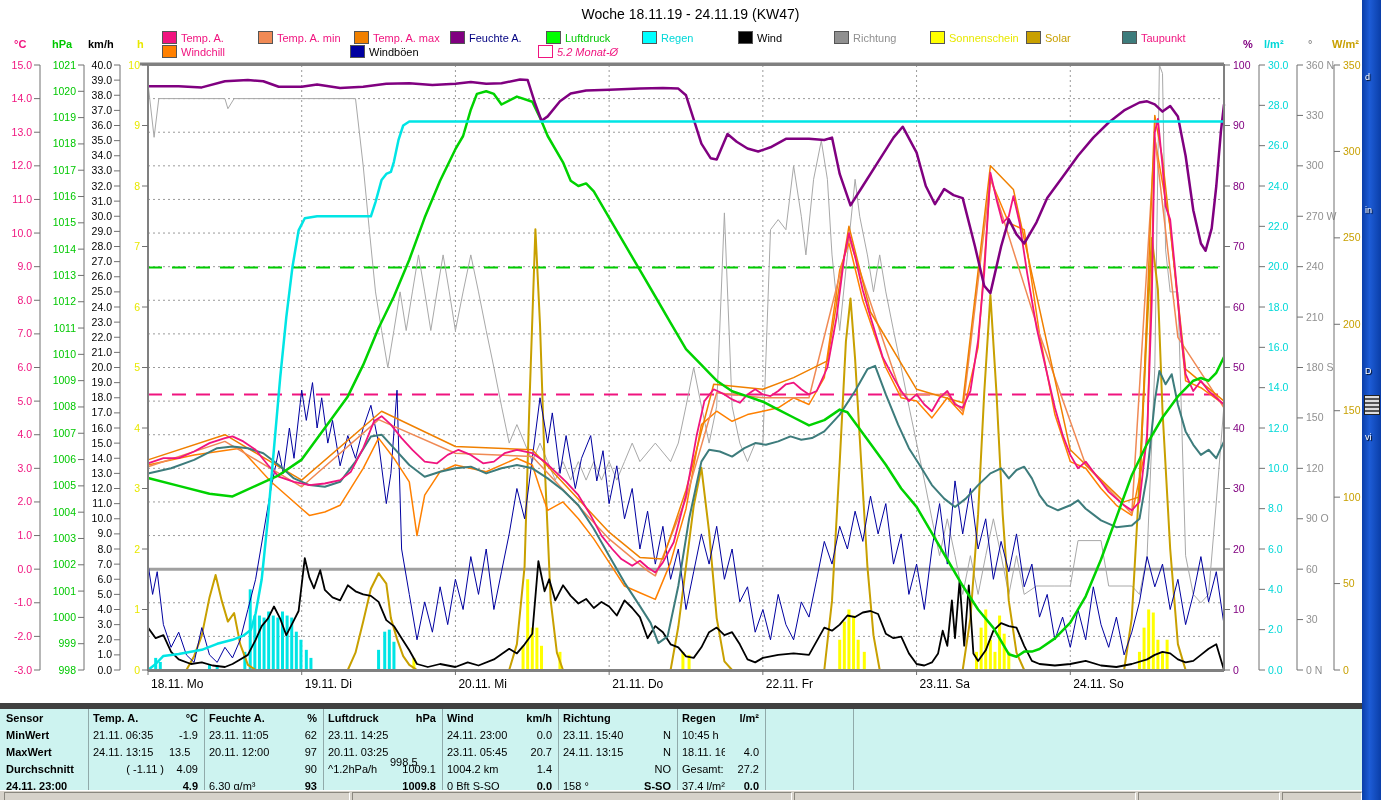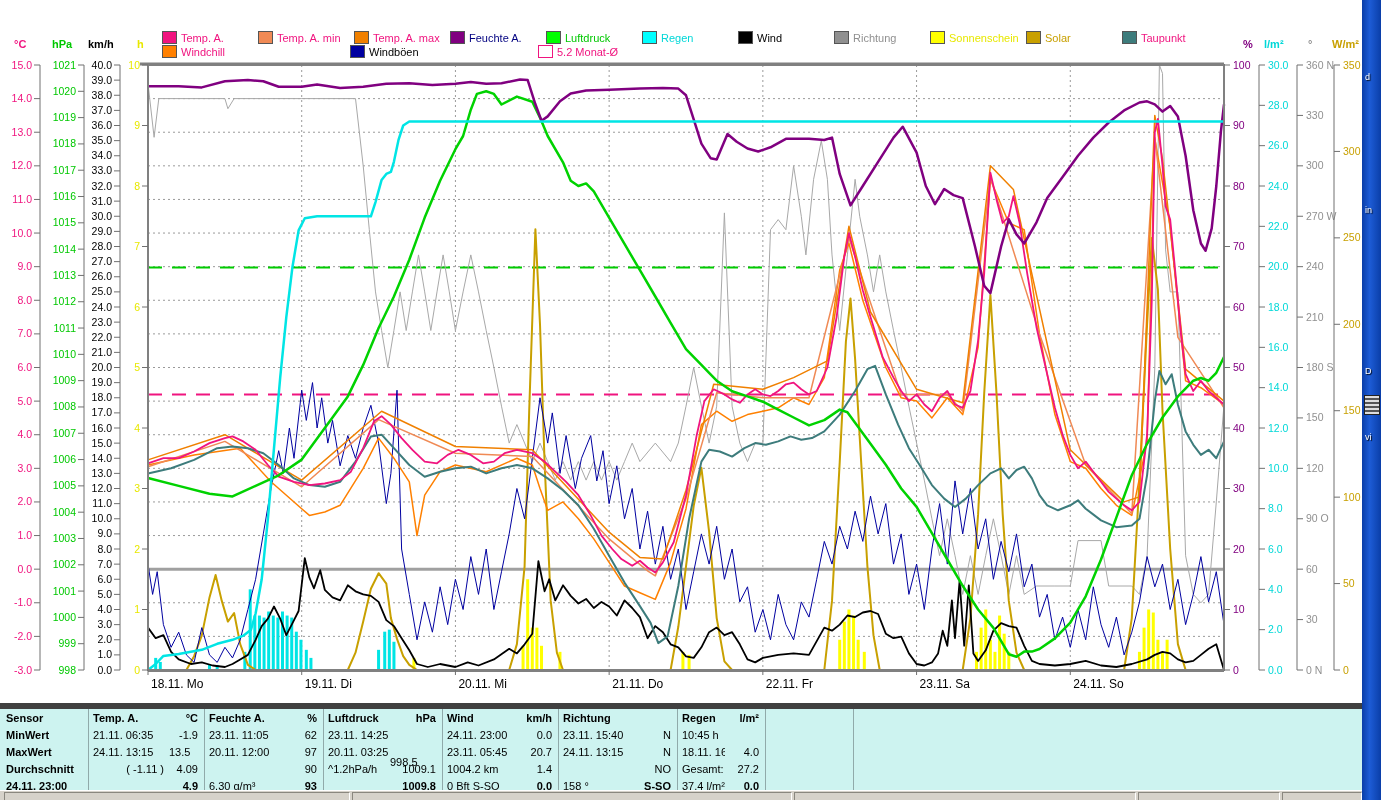--- a/index.html
+++ b/index.html
@@ -16,36 +16,37 @@
   #statusbar{position:absolute;left:0;top:790px;width:1362px;height:10px;background:#d6d2ca;border-top:1px solid #fff;}
   .sseg{position:absolute;top:1px;height:7px;border:1px solid;border-color:#8a877f #fff #fff #8a877f;background:#d6d2ca;}
   #desk{position:absolute;left:1362px;top:0;width:19px;height:800px;background:linear-gradient(90deg,#0a3ea8,#1d5cd6 40%,#0a3ea8);}
   .dfrag{position:absolute;color:#fff;font-size:9px;left:3px;text-shadow:1px 1px 1px #000;}
   .dicon{position:absolute;left:2px;width:14px;height:18px;background:repeating-linear-gradient(180deg,#ddd 0 2px,#555 2px 4px);border:1px solid #222;}
 </style>
 </head>
 <body>
 
 <div id="app">
+  <div id="title">Woche 18.11.19 - 24.11.19 (KW47)</div>
 
   <div id="legend">
       <div class="leg-item" style="left: 162px; top: 31px; color: rgb(240, 20, 127);"><span class="leg-sw" style="background: rgb(240, 20, 127);"></span><span>Temp. A.</span></div>
       <div class="leg-item" style="left: 258px; top: 31px; color: rgb(240, 20, 127);"><span class="leg-sw" style="background: rgb(240, 138, 85);"></span><span>Temp. A. min</span></div>
       <div class="leg-item" style="left: 354px; top: 31px; color: rgb(240, 20, 127);"><span class="leg-sw" style="background: rgb(240, 128, 0);"></span><span>Temp. A. max</span></div>
       <div class="leg-item" style="left: 450px; top: 31px; color: rgb(0, 0, 128);"><span class="leg-sw" style="background: rgb(128, 0, 128);"></span><span>Feuchte A.</span></div>
       <div class="leg-item" style="left: 546px; top: 31px; color: rgb(0, 200, 0);"><span class="leg-sw" style="background: rgb(0, 255, 0);"></span><span>Luftdruck</span></div>
       <div class="leg-item" style="left: 642px; top: 31px; color: rgb(0, 216, 216);"><span class="leg-sw" style="background: rgb(0, 255, 255);"></span><span>Regen</span></div>
       <div class="leg-item" style="left: 738px; top: 31px; color: rgb(0, 0, 0);"><span class="leg-sw" style="background: rgb(0, 0, 0);"></span><span>Wind</span></div>
       <div class="leg-item" style="left: 834px; top: 31px; color: rgb(144, 144, 144);"><span class="leg-sw" style="background: rgb(144, 144, 144);"></span><span>Richtung</span></div>
       <div class="leg-item" style="left: 930px; top: 31px; color: rgb(232, 232, 0);"><span class="leg-sw" style="background: rgb(255, 255, 0);"></span><span>Sonnenschein</span></div>
       <div class="leg-item" style="left: 1026px; top: 31px; color: rgb(200, 160, 0);"><span class="leg-sw" style="background: rgb(200, 160, 0);"></span><span>Solar</span></div>
       <div class="leg-item" style="left: 1122px; top: 31px; color: rgb(240, 20, 127);"><span class="leg-sw" style="background: rgb(61, 124, 124);"></span><span>Taupunkt</span></div>
       <div class="leg-item" style="left: 162px; top: 45px; color: rgb(240, 20, 127);"><span class="leg-sw" style="background: rgb(255, 128, 0);"></span><span>Windchill</span></div>
       <div class="leg-item" style="left: 350px; top: 45px; color: rgb(0, 0, 0);"><span class="leg-sw" style="background: rgb(0, 0, 160);"></span><span>Windböen</span></div>
-      <div class="leg-item" style="left: 538px; top: 45px; color: rgb(240, 20, 127);"><span class="leg-sw" style="background: rgb(255, 255, 255); border-color: rgb(240, 20, 127);"></span><span>5.2 Monat-Ø</span></div>
+      <div class="leg-item" style="left: 538px; top: 45px; color: rgb(240, 20, 127); font-style: italic;"><span class="leg-sw" style="background: rgb(255, 255, 255); border-color: rgb(240, 20, 127);"></span><span>5.2 Monat-Ø</span></div>
     </div>
   <div id="unit-headers">
       <div class="unit-h" style="left: 14px; top: 38px; color: rgb(240, 20, 127);">°C</div>
       <div class="unit-h" style="left: 52px; top: 38px; color: rgb(0, 200, 0);">hPa</div>
       <div class="unit-h" style="left: 88px; top: 38px; color: rgb(0, 0, 0);">km/h</div>
       <div class="unit-h" style="left: 137px; top: 38px; color: rgb(232, 232, 0);">h</div>
       <div class="unit-h" style="left: 1243px; top: 38px; color: rgb(128, 0, 128);">%</div>
       <div class="unit-h" style="left: 1264px; top: 38px; color: rgb(0, 216, 216);">l/m²</div>
       <div class="unit-h" style="left: 1308px; top: 38px; color: rgb(144, 144, 144);">°</div>
       <div class="unit-h" style="left: 1332px; top: 38px; color: rgb(200, 160, 0);">W/m²</div>

